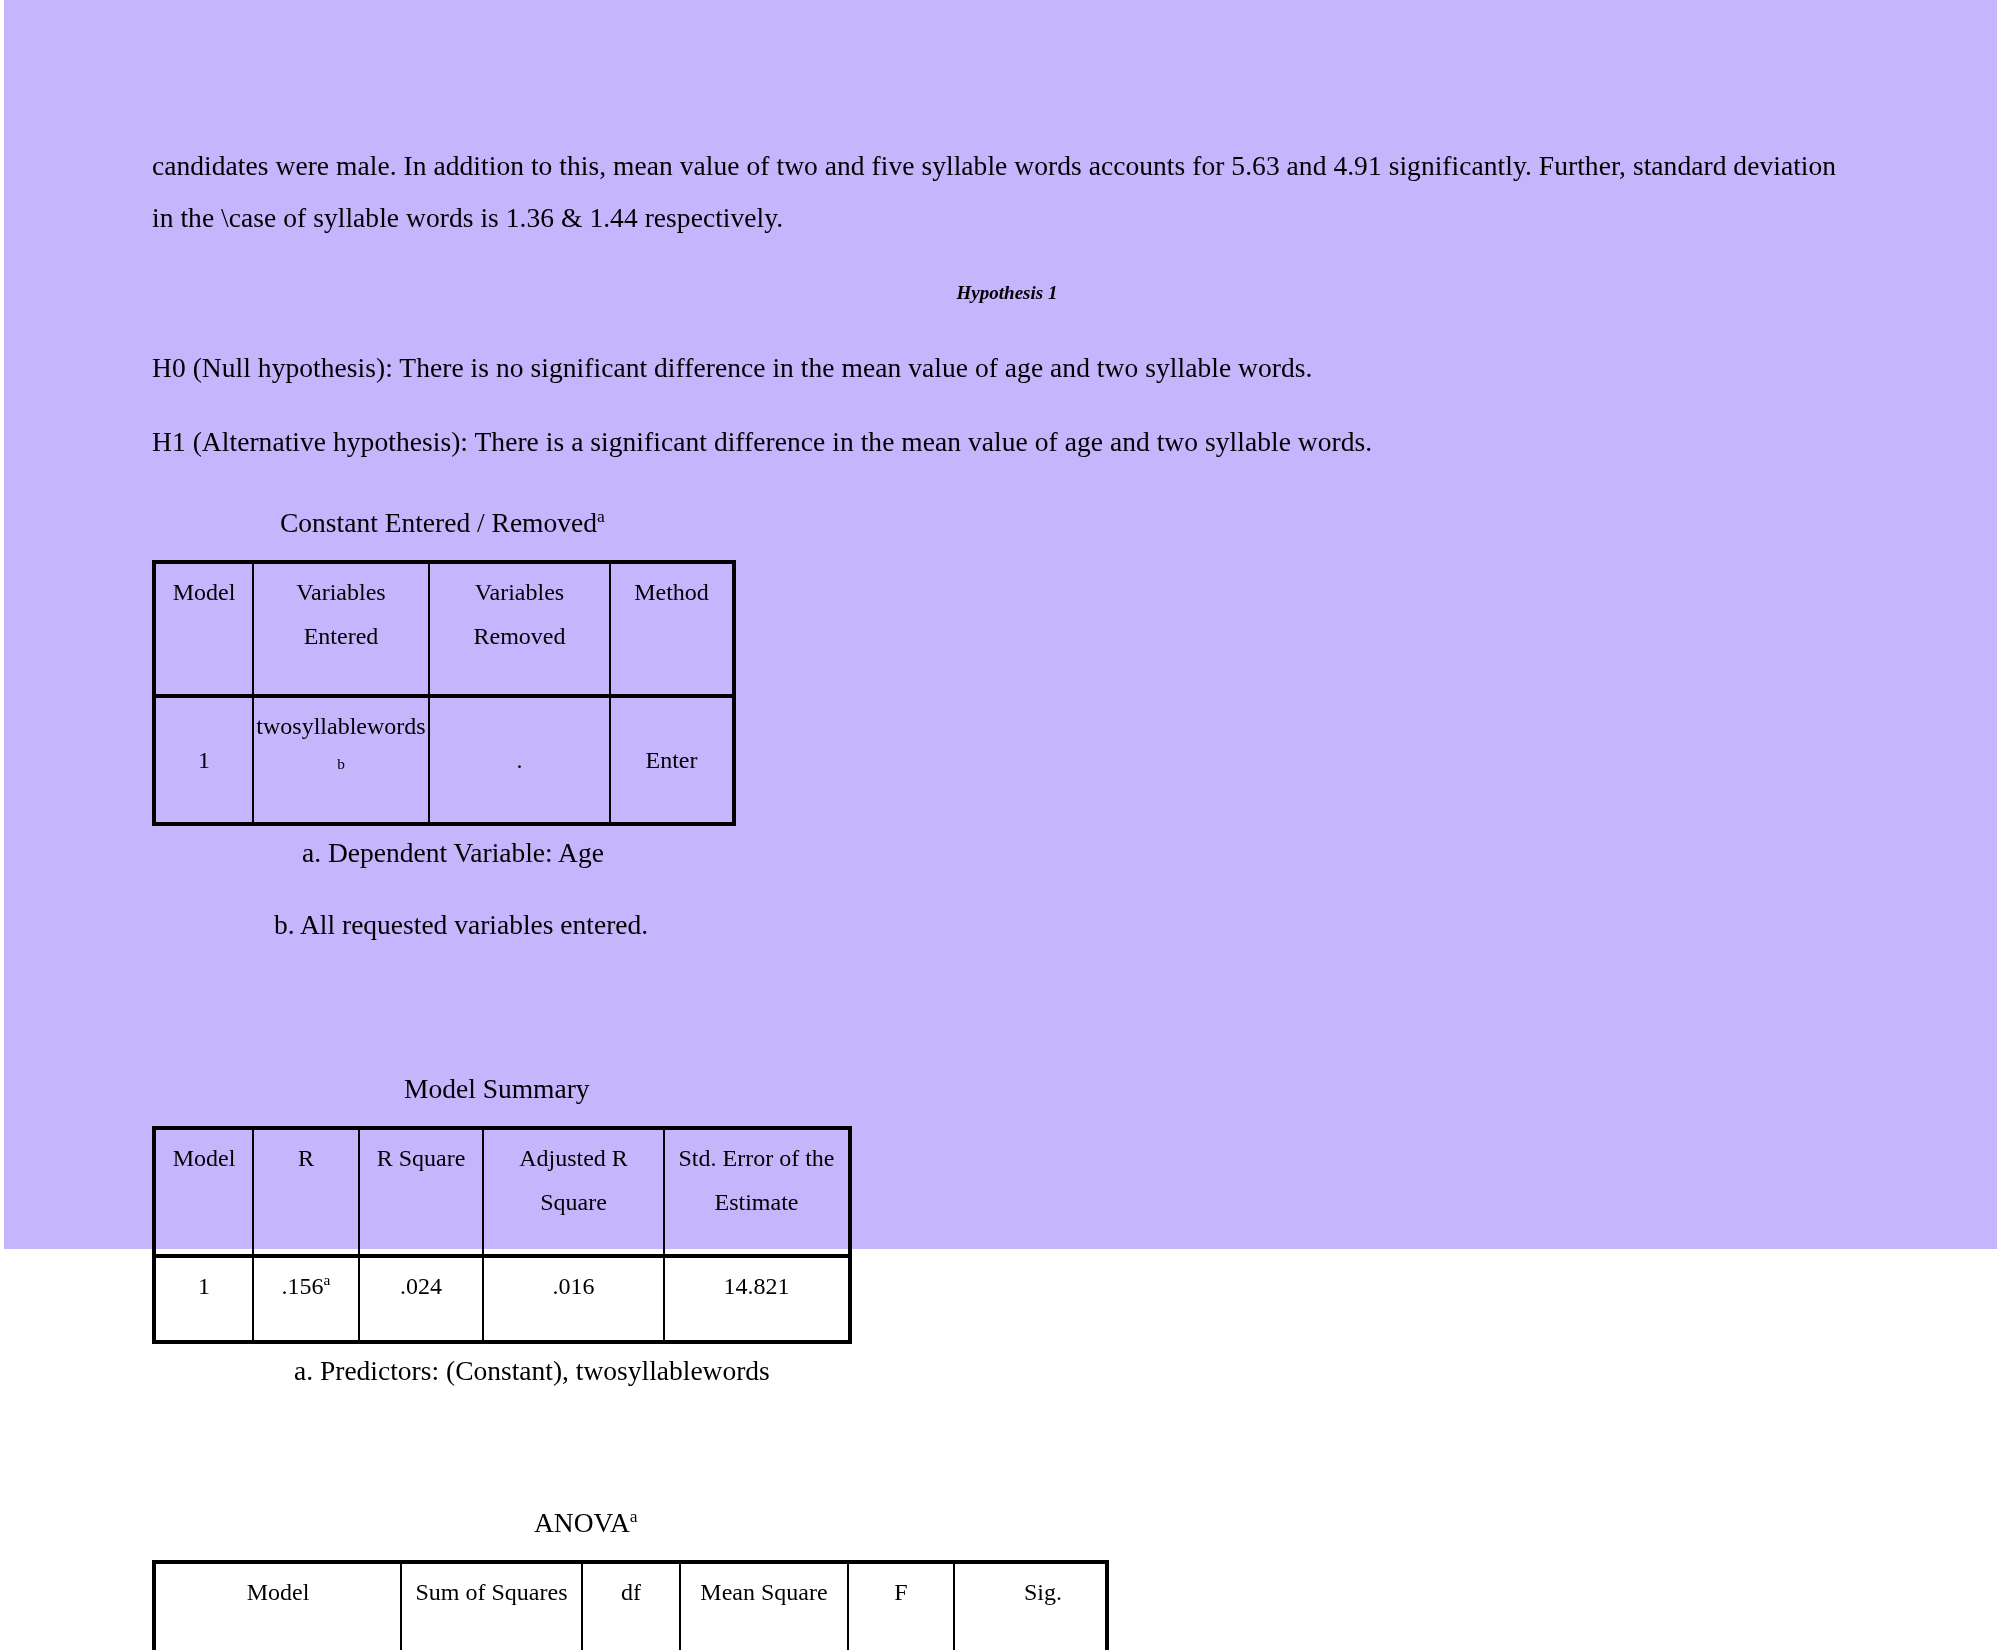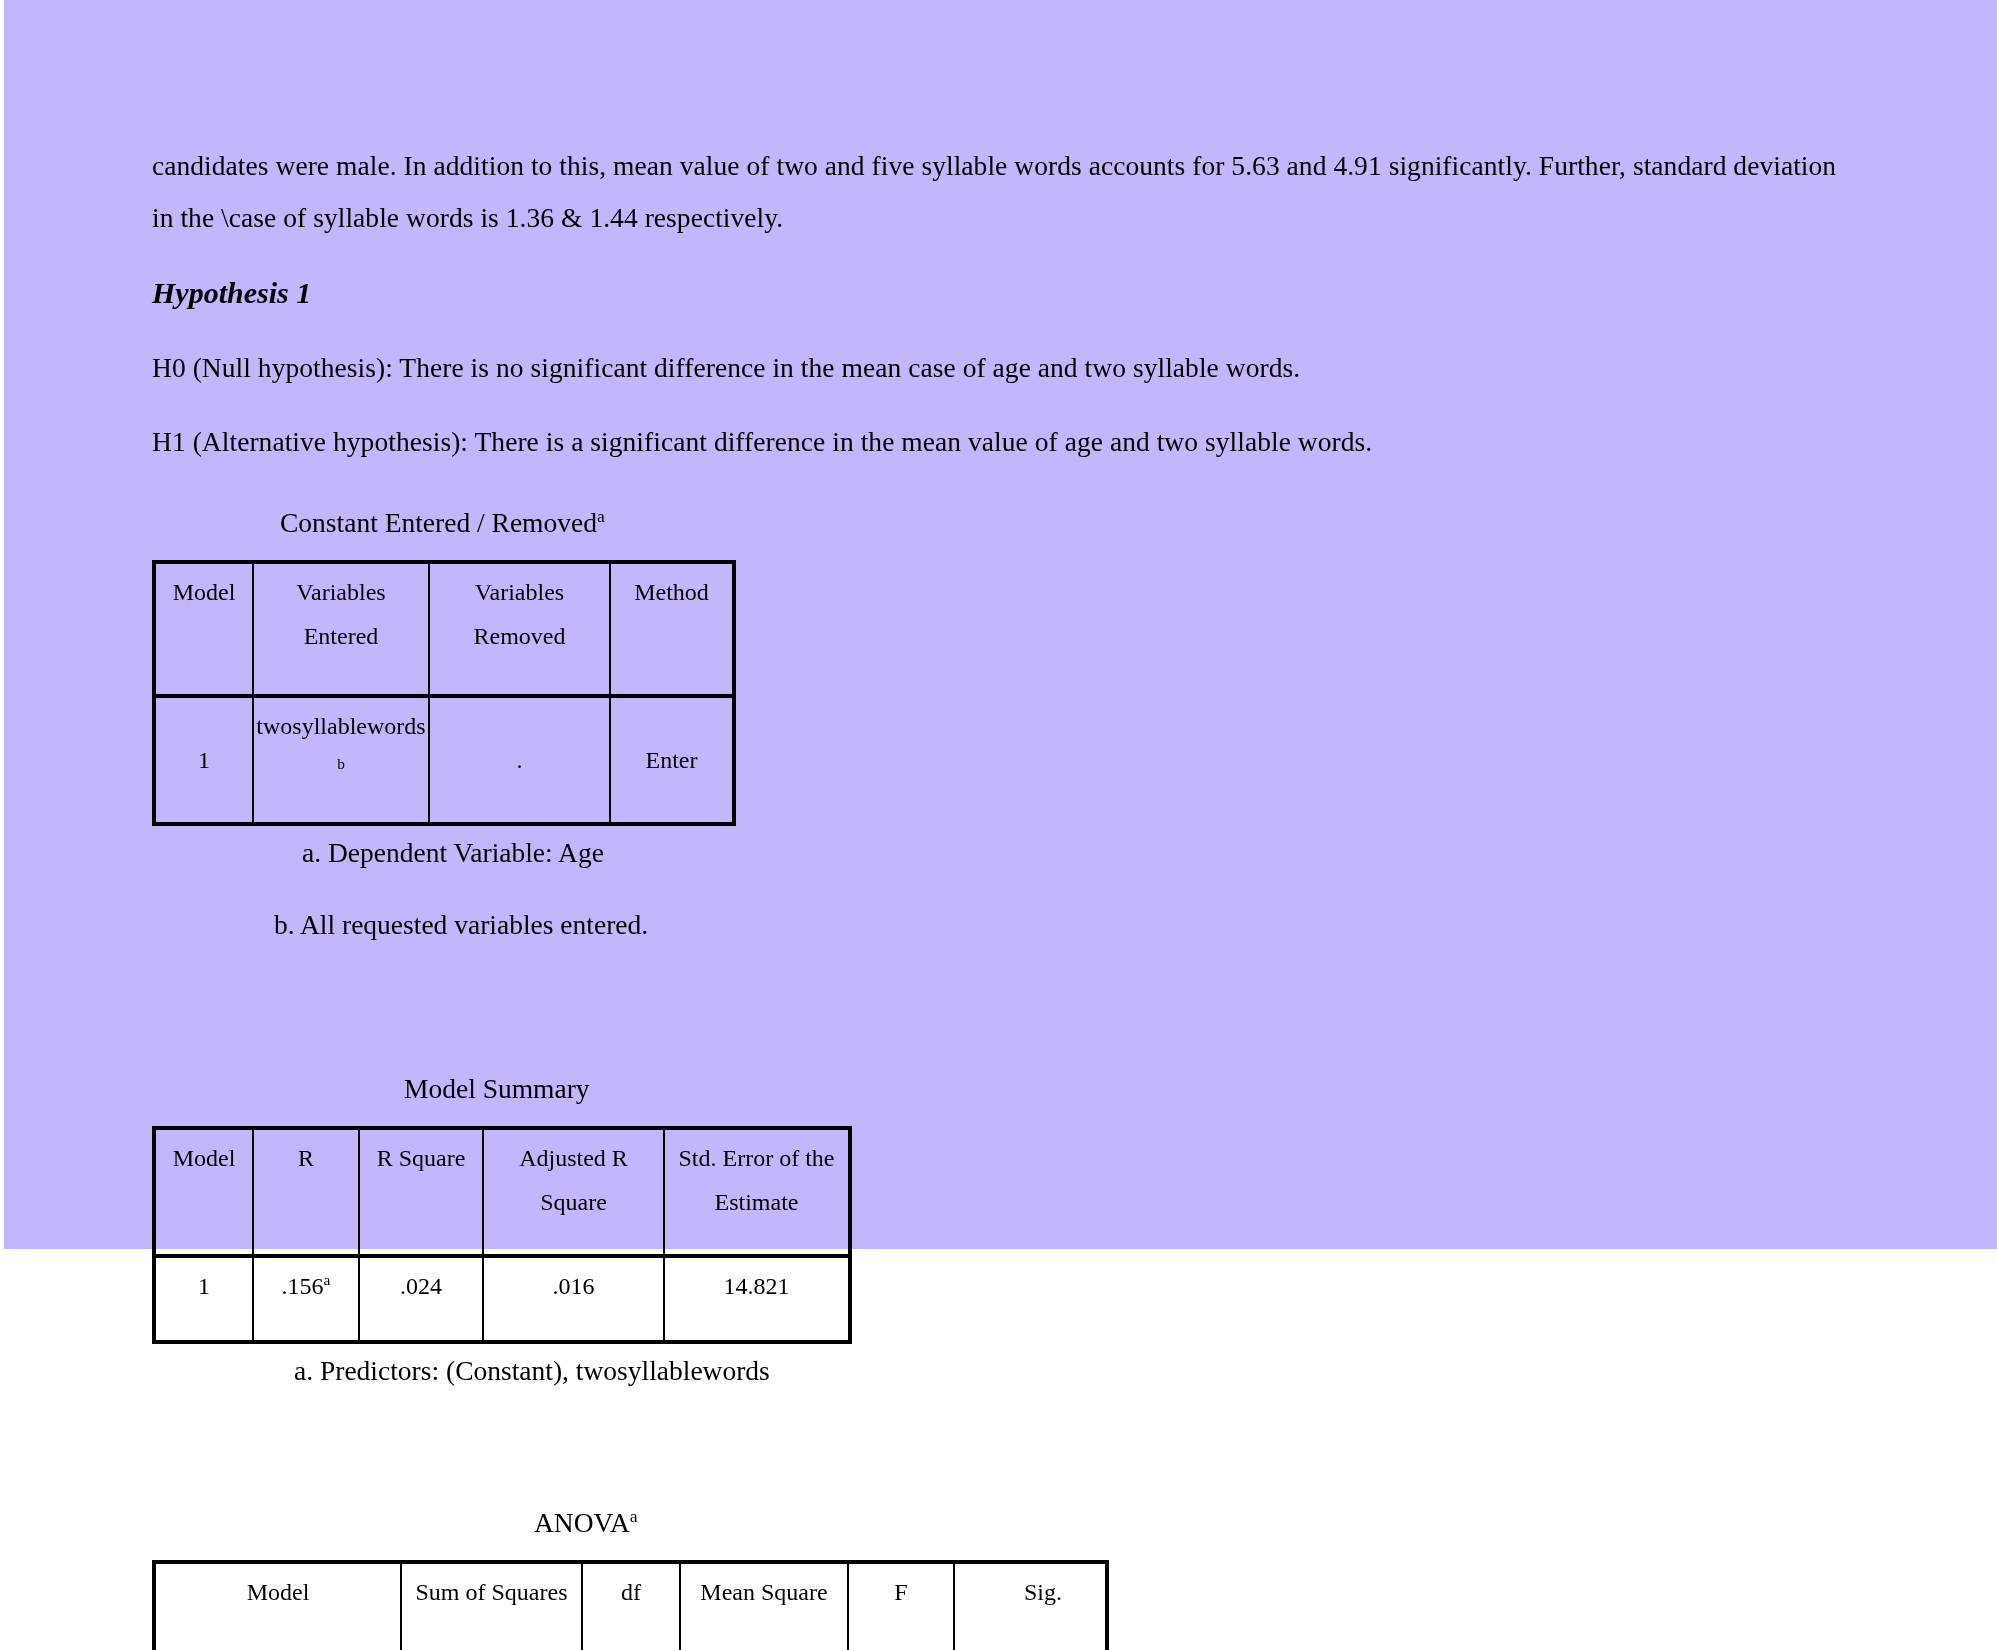--- a/index.html
+++ b/index.html
@@ -36,25 +36,26 @@
   .para {
     font-size: 27.5px;
     line-height: 52px;
     text-align: left;
     margin: 0 0 24px 0;
     letter-spacing: 0.05px;
   }
   .para.tight { margin-bottom: 22px; }
 
   .heading {
-    font-size: 30px;
+    font-size: 19px;
     font-weight: bold;
     font-style: italic;
     line-height: 46px;
     margin: 26px 0 26px 0;
+    text-align: center;
   }
 
   
   .caption {
     font-size: 27.5px;
     line-height: 46px;
     margin: 0;
   }
   .cap-vars   { padding-left: 128px; margin-top: 32px; margin-bottom: 14px; }
   .cap-model  { padding-left: 252px; margin-top: 0; margin-bottom: 14px; }
@@ -143,21 +144,21 @@
 </head>
 <body>
 
 <div class="page">
   <div class="content">
 
     <p class="para">candidates were male. In addition to this, mean value of two and five syllable words accounts for 5.63 and 4.91 significantly. Further, standard deviation in the \case of syllable words is 1.36 &amp; 1.44 respectively.</p>
 
     <p class="heading">Hypothesis 1</p>
 
-    <p class="para tight">H0 (Null hypothesis): There is no significant difference in the mean case of age and two syllable words.</p>
+    <p class="para tight">H0 (Null hypothesis): There is no significant difference in the mean value of age and two syllable words.</p>
 
     <p class="para tight">H1 (Alternative hypothesis): There is a significant difference in the mean value of age and two syllable words.</p>
 
     <p class="caption cap-vars"><span>Constant Entered / Removed</span><sup>a</sup></p>
 
     <table class="spss" id="tbl-vars">
       <tbody>
           <tr class="hdr">
         <td class="c0">Model</td>
         <td class="c1">

